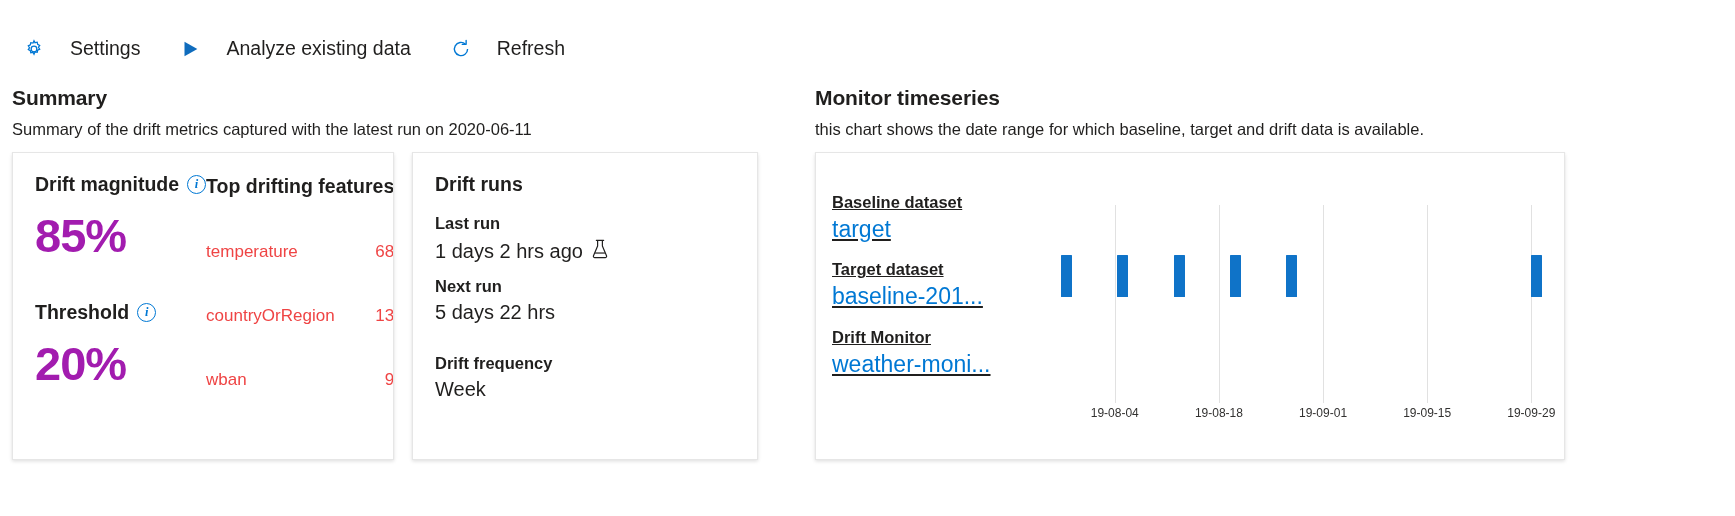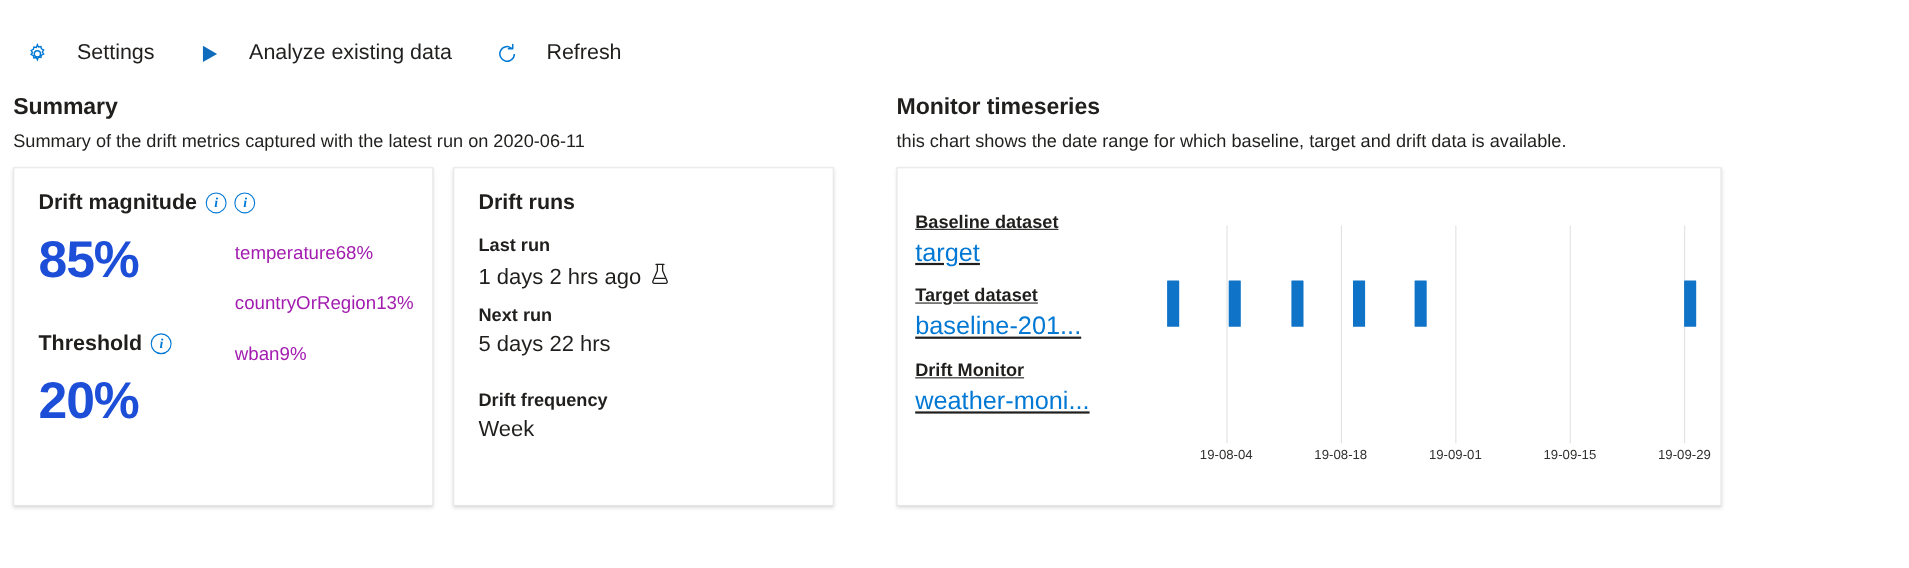--- a/index.html
+++ b/index.html
@@ -92,21 +92,21 @@
     gap: 8px;
     font-size: 19.5px;
     font-weight: bold;
     color: #201f1e;
     white-space: nowrap;
   }
   .metric-val {
     font-size: 47px;
     font-weight: bold;
     letter-spacing: -1px;
-    color: #1d4ed8;
+    color: #a21caf;
     line-height: 1;
     margin-top: 16px;
   }
   .threshold-block { margin-top: 42px; }
 
   .info-ico {
     display: inline-flex;
     align-items: center;
     justify-content: center;
     width: 19px;
@@ -118,25 +118,25 @@
     font-size: 12.5px;
     font-family: "Liberation Serif", serif;
     font-style: italic;
     font-weight: bold;
     line-height: 1;
     cursor: pointer;
   }
 
   .feat-row {
     display: flex;
-    justify-content: flex-start;
+    justify-content: space-between;
     align-items: baseline;
     font-size: 17px;
-    color: #a21caf;
-    margin-top: 26px;
+    color: #ef4444;
+    margin-top: 44px;
     padding-right: 12px;
   }
   .feat-row .fname { white-space: nowrap; }
   .feat-row .fval  { white-space: nowrap; }
 
   
   .runs-title {
     font-size: 19.5px;
     font-weight: bold;
     margin-bottom: 18px;
@@ -270,20 +270,21 @@
               <div class="metric-head">
                 <span>Threshold</span>
                 <span class="info-ico">i</span>
               </div>
               <div class="metric-val">20%</div>
             </div>
           </div>
 
           <div class="sum-right">
             <div class="metric-head">
+              <span>Top drifting features</span>
               <span class="info-ico">i</span>
             </div>
 
             <div class="feat-row">
               <span class="fname">temperature</span>
               <span class="fval">68%</span>
             </div>
             <div class="feat-row">
               <span class="fname">countryOrRegion</span>
               <span class="fval">13%</span>

